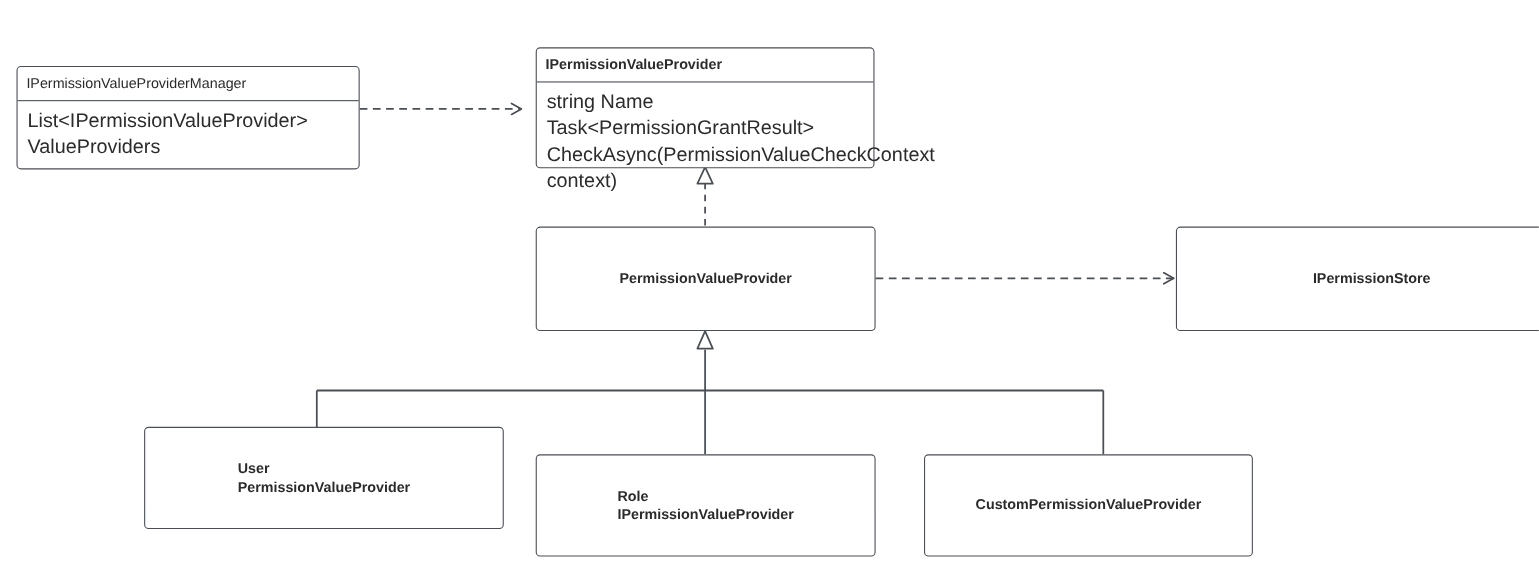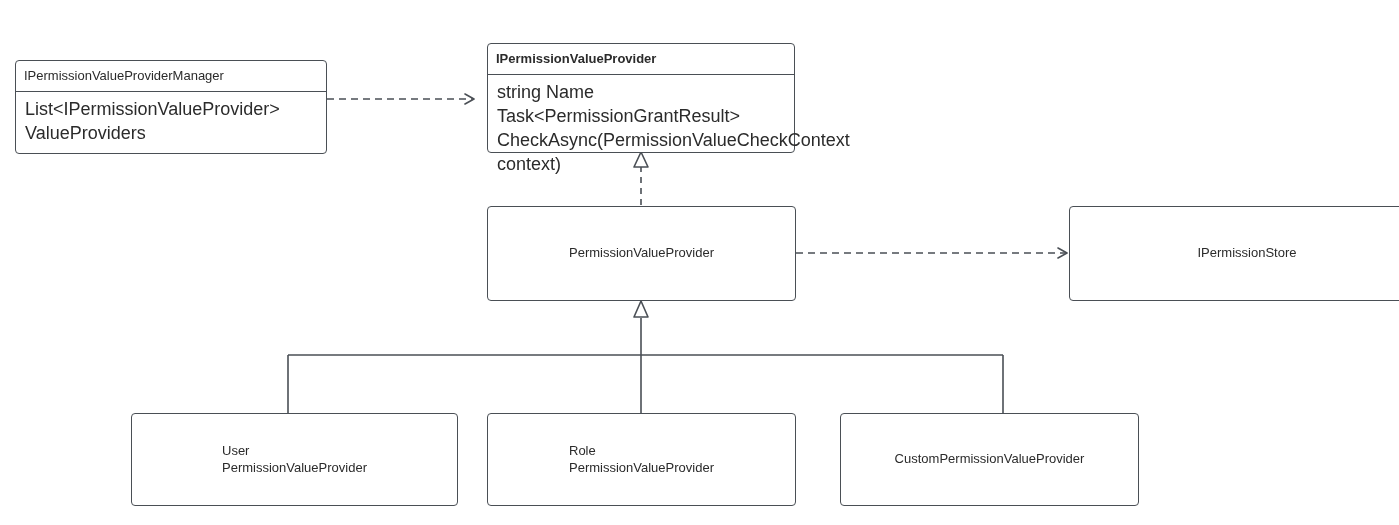--- a/index.html
+++ b/index.html
@@ -57,21 +57,21 @@
     white-space: pre-line;
     text-align: left;
     flex: 1;
   }
   
   .node.simple {
     align-items: center;
     justify-content: center;
   }
   .node.simple .node-title {
-    font-weight: normal;
+    font-weight: bold;
     padding: 0 10px;
   }
 </style>
 </head>
 <body>
 
 <div id="canvas">
 
   <svg id="edges" width="1399" height="525" viewBox="0 0 1399 525">
     <defs>
@@ -124,27 +124,27 @@
   </div>
 
   <div class="node simple" style="left:487px; top:206px; width:309px; height:95px;">
     <div class="node-title">PermissionValueProvider</div>
   </div>
 
   <div class="node simple" style="left:1069px; top:206px; width:356px; height:95px;">
     <div class="node-title">IPermissionStore</div>
   </div>
 
-  <div class="node simple" style="left:131px; top:413px; width:327px; height:93px;">
+  <div class="node simple" style="left:131px; top:388px; width:327px; height:93px;">
     <div class="node-title">User
 PermissionValueProvider</div>
   </div>
 
   <div class="node simple" style="left:487px; top:413px; width:309px; height:93px;">
     <div class="node-title">Role
-PermissionValueProvider</div>
+IPermissionValueProvider</div>
   </div>
 
   <div class="node simple" style="left:840px; top:413px; width:299px; height:93px;">
     <div class="node-title">CustomPermissionValueProvider</div>
   </div>
 
 </div>
 
 </body></html>

